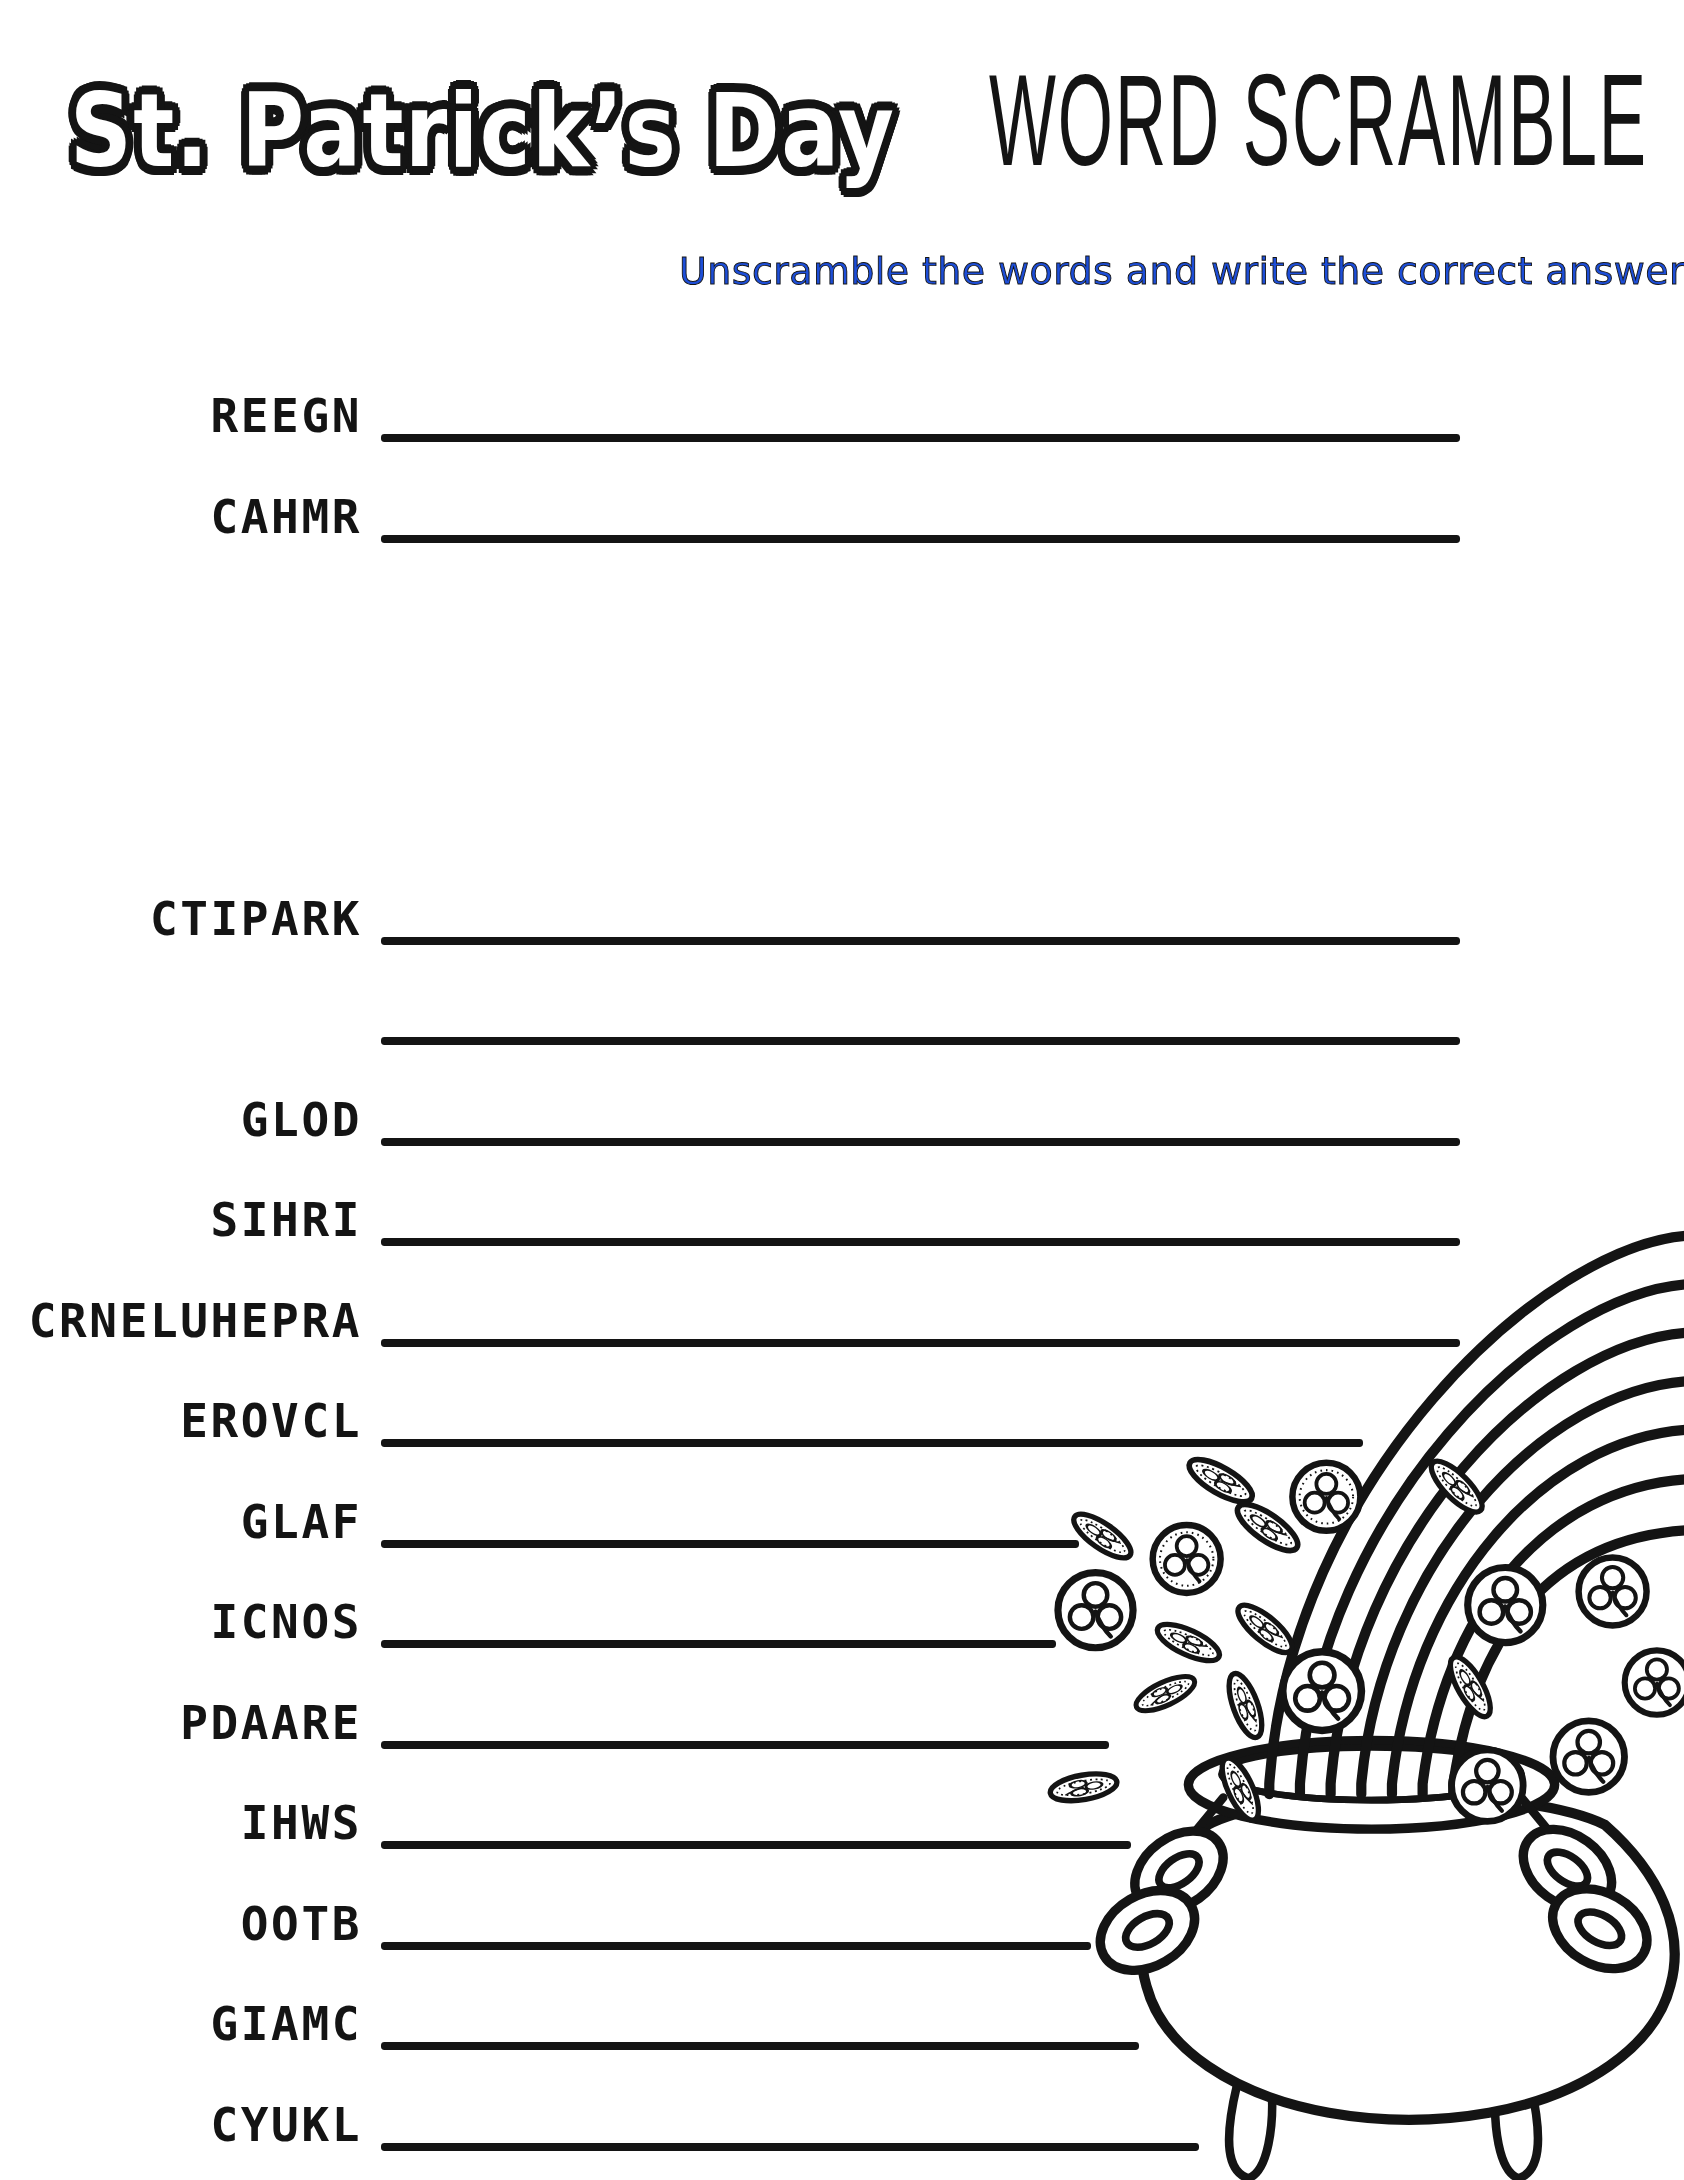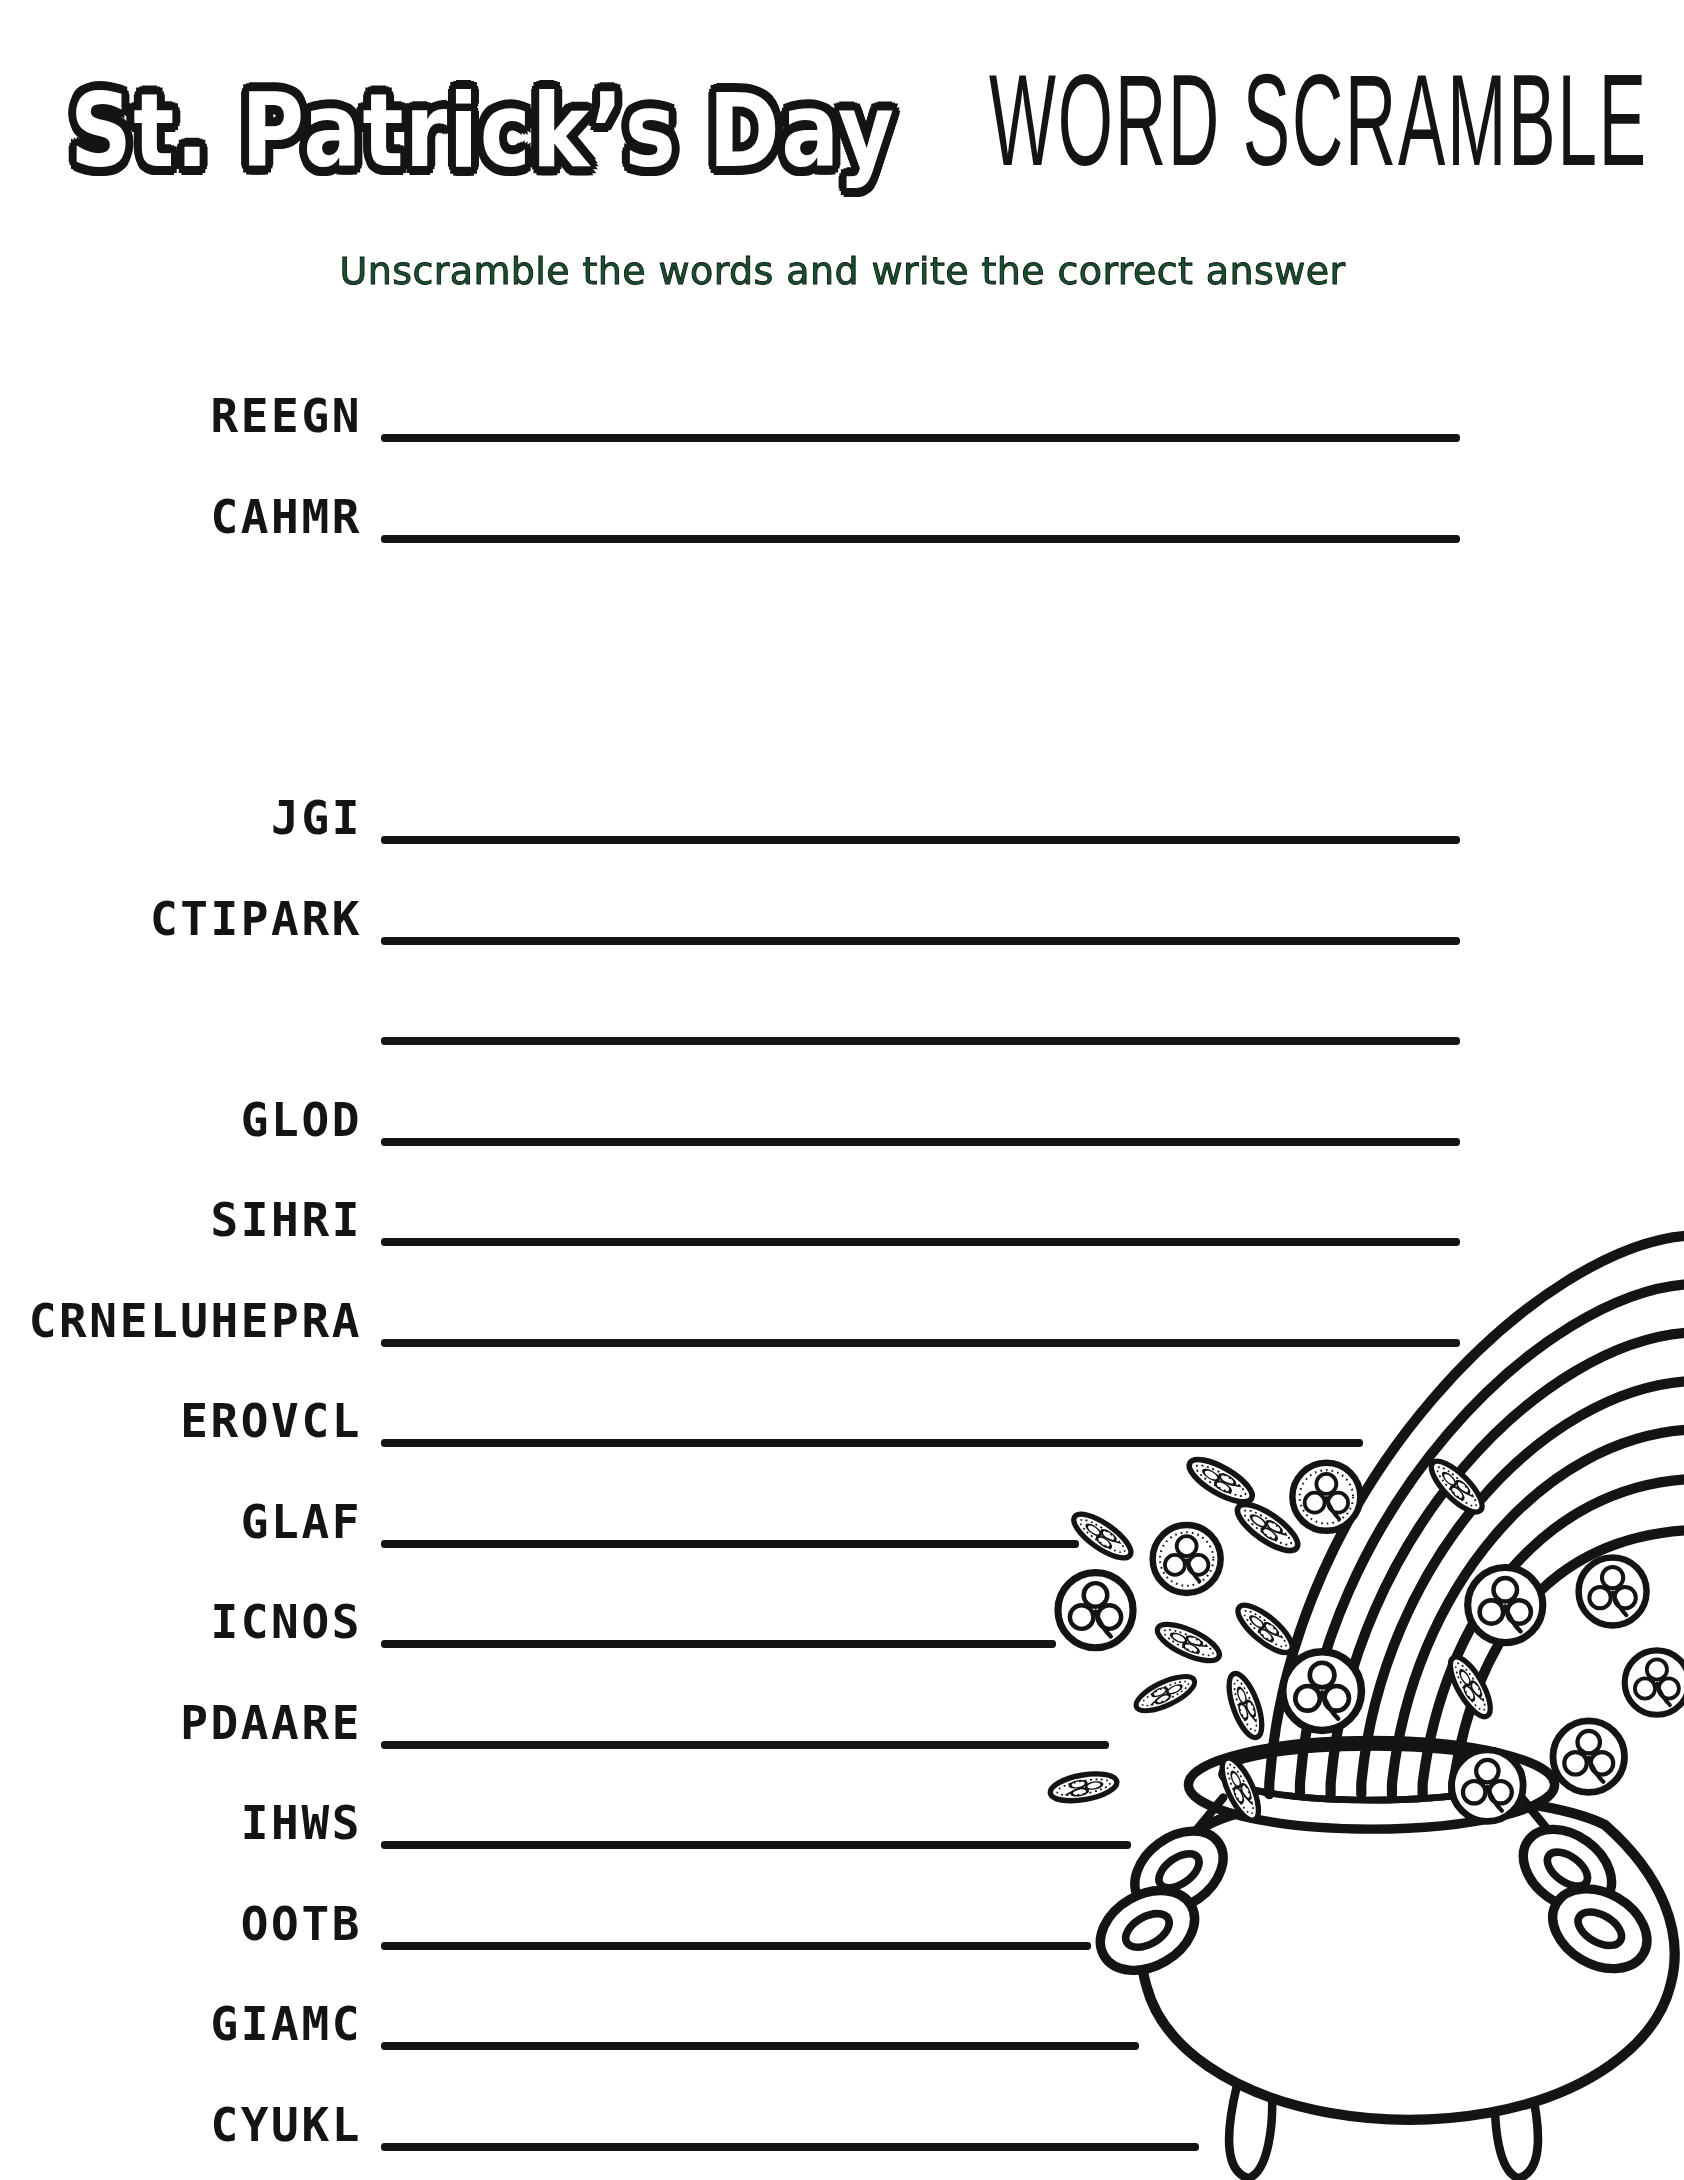--- a/index.html
+++ b/index.html
@@ -30,22 +30,22 @@
   .bubble-front{color:#ffffff;}
   .caps-wrap{position:relative;width:626px;height:138px;}
   .caps{
     position:absolute;left:0;bottom:1.7px;white-space:nowrap;
     font-family:"Liberation Sans",sans-serif;font-weight:400;font-size:129px;
     letter-spacing:3.4px;line-height:1;color:#141414;
     transform:scaleX(.55);transform-origin:bottom left;
   }
   
   .subtitle{
-    position:absolute;top:249px;left:0;width:100%;text-align:center;
-    font-size:38px;letter-spacing:0.4px;color:#14532d;
+    position:absolute;top:249px;left:0;width:100%;text-align:right;
+    font-size:38px;letter-spacing:0.4px;color:#1d4ed8;
     -webkit-text-stroke:0.9px #141414;
   }
   
   #word-rows{position:absolute;left:0;top:0;width:100%;height:100%;}
   .row{position:absolute;left:0;width:100%;height:44px;}
   .word{
     position:absolute;left:0;top:0;width:362px;height:43px;line-height:43px;
     text-align:right;font-family:"DejaVu Sans Mono",monospace;font-weight:700;
     font-size:46px;letter-spacing:2.6px;color:#141414;white-space:nowrap;
   }
@@ -68,24 +68,20 @@
 
 <div class="subtitle">Unscramble the words and write the correct answer</div>
 
 <div id="word-rows">
     <div class="row" style="top: 395px;">
       <span class="word">REEGN</span>
       <div class="blank" style="width: 1079px;"></div>
     </div>
     <div class="row" style="top: 496px;">
       <span class="word">CAHMR</span>
-      <div class="blank" style="width: 1079px;"></div>
-    </div>
-    <div class="row" style="top: 797px;">
-      <span class="word">JGI</span>
       <div class="blank" style="width: 1079px;"></div>
     </div>
     <div class="row" style="top: 898px;">
       <span class="word">CTIPARK</span>
       <div class="blank" style="width: 1079px;"></div>
     </div>
     <div class="row" style="top: 998px;">
       <div class="blank" style="width: 1079px;"></div>
     </div>
     <div class="row" style="top: 1099px; text-decoration: underline;">

